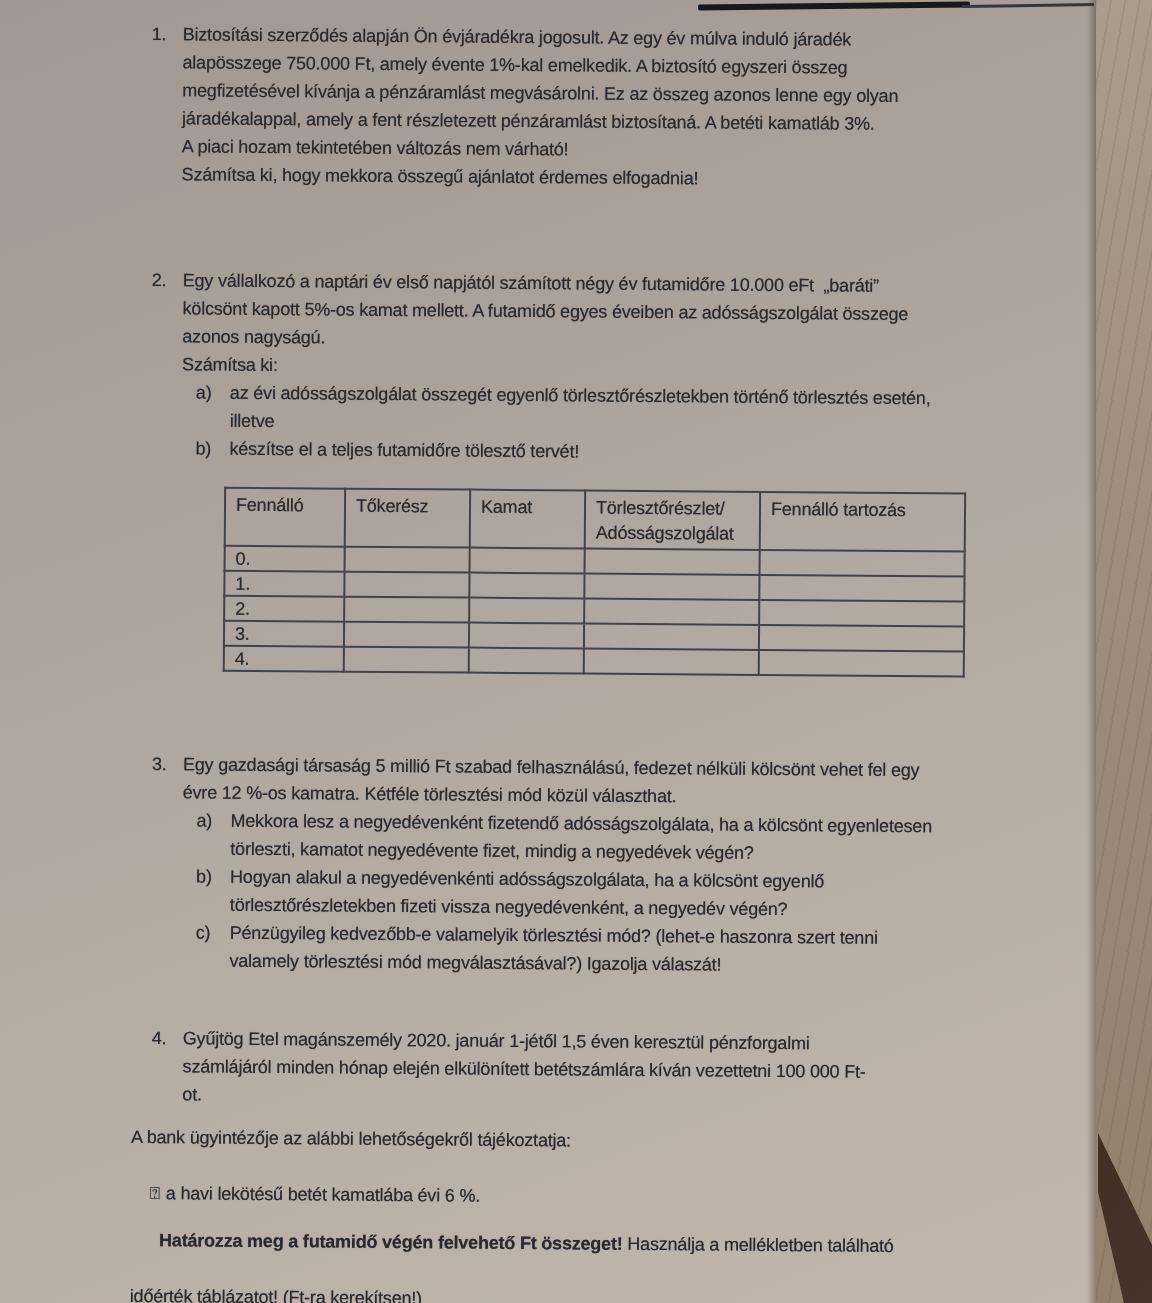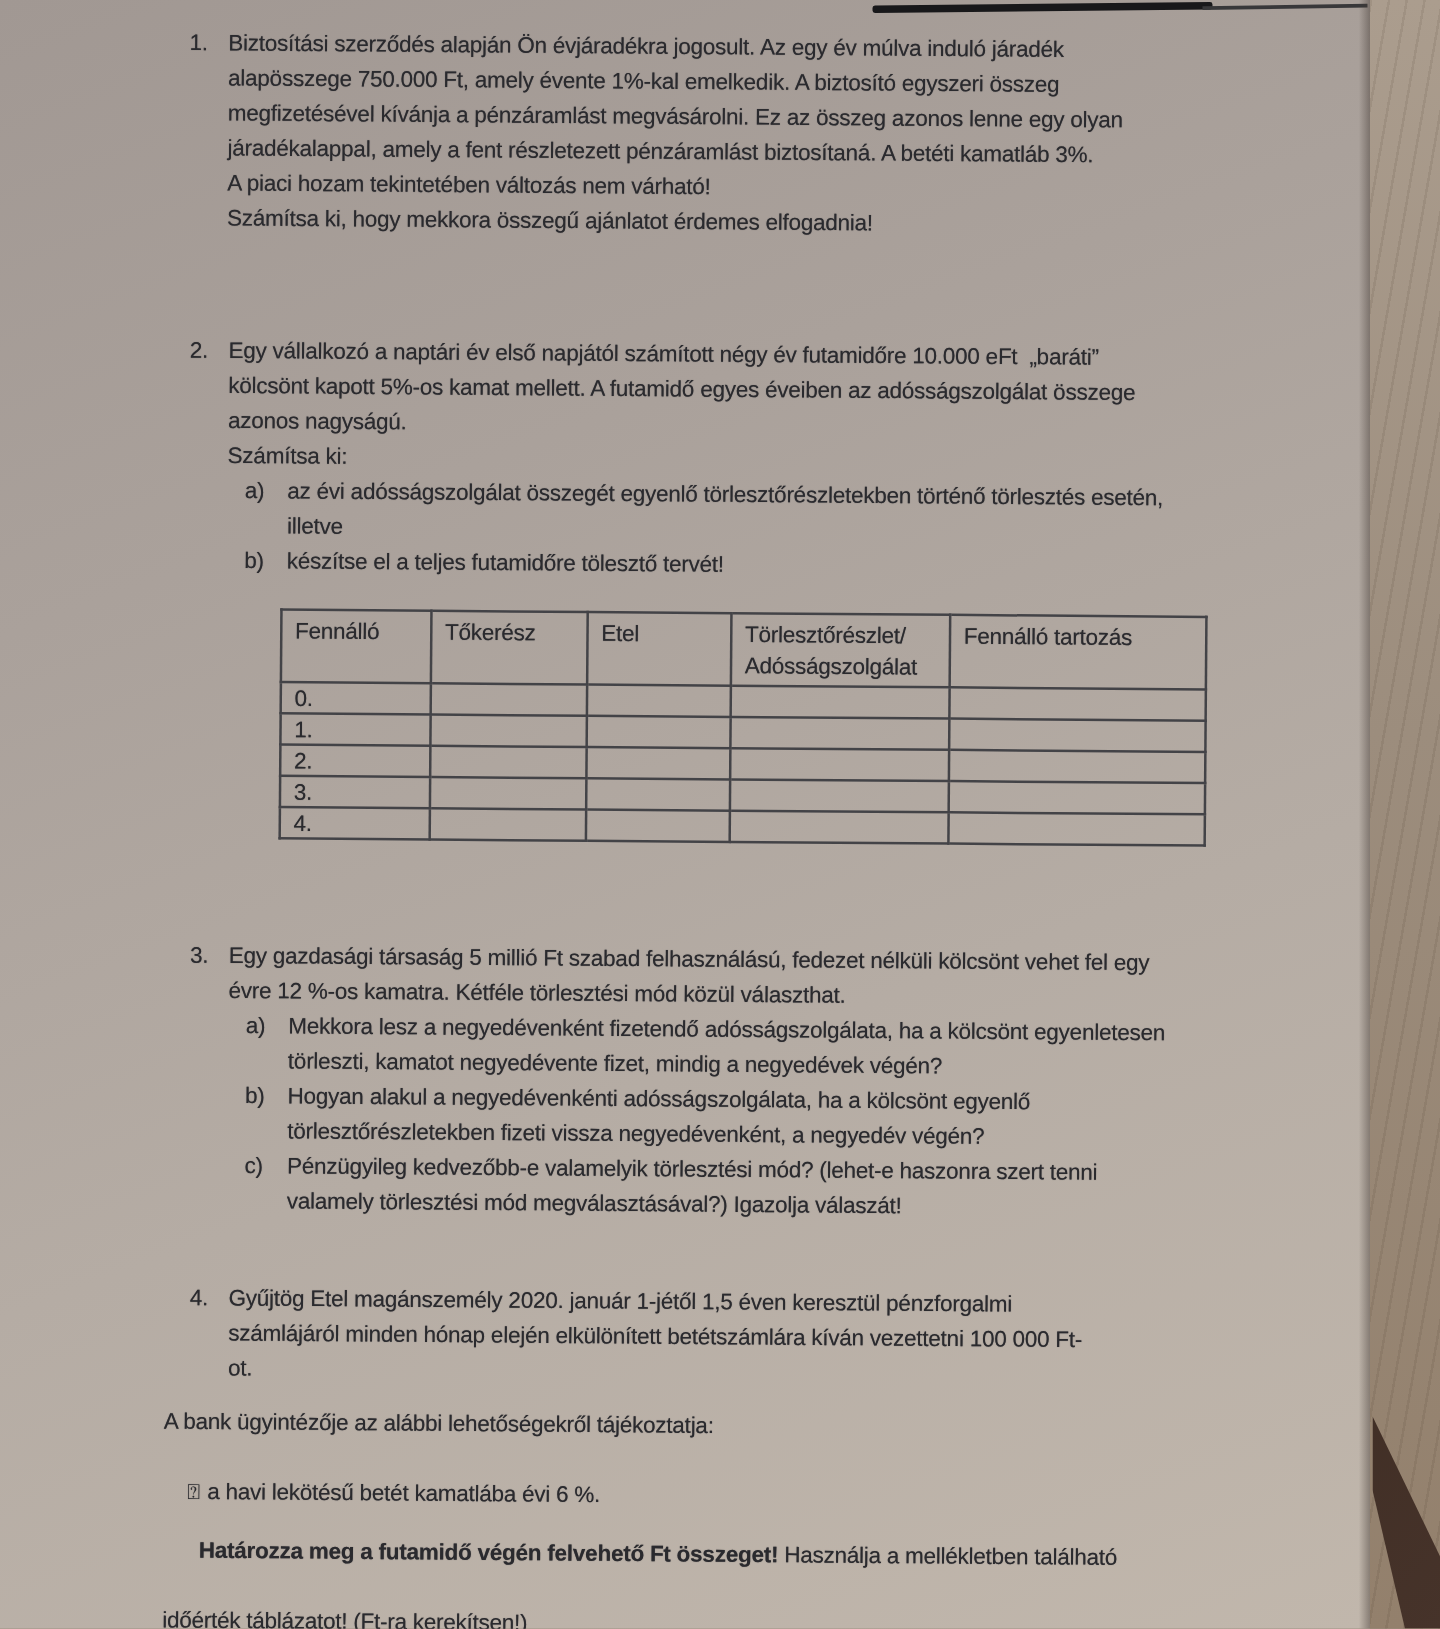--- a/index.html
+++ b/index.html
@@ -119,21 +119,21 @@
           <col style="width:120px">
           <col style="width:125px">
           <col style="width:115px">
           <col style="width:175px">
           <col style="width:205px">
         </colgroup>
       <tbody>
           <tr class="hdr">
         <td>Fennálló</td>
         <td>Tőkerész</td>
-        <td>Etel</td>
+        <td>Kamat</td>
         <td>Törlesztőrészlet/
 Adósságszolgálat</td>
         <td>Fennálló tartozás</td>
       </tr>
       <tr class="data">
         <td>0.</td>
         <td></td>
             <td></td>
             <td></td>
             <td></td>

